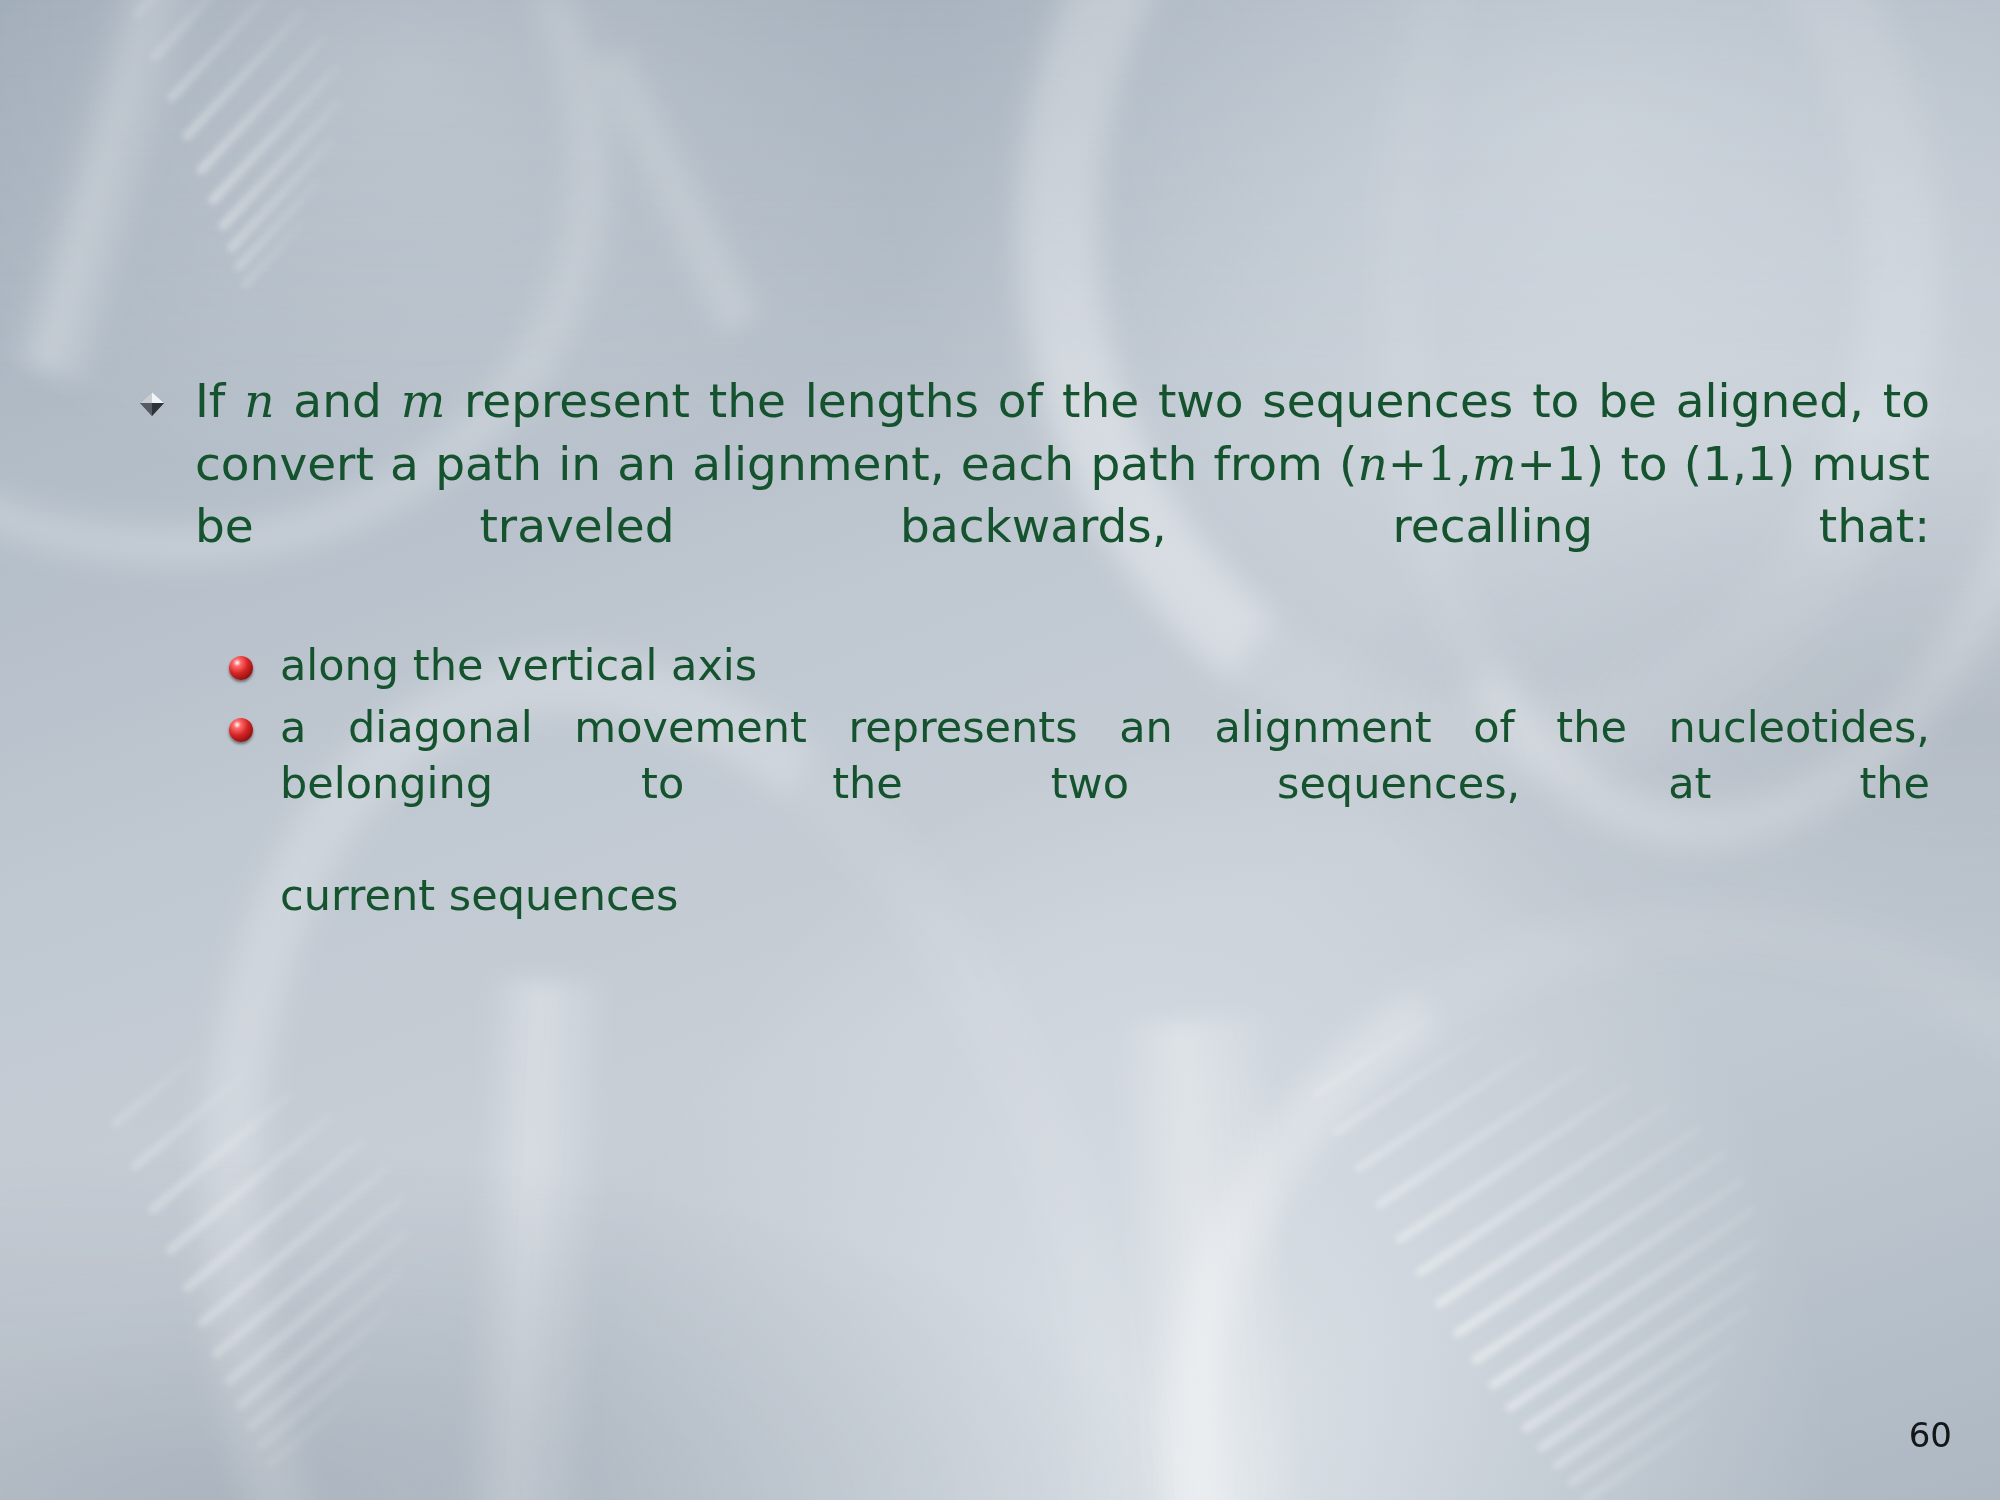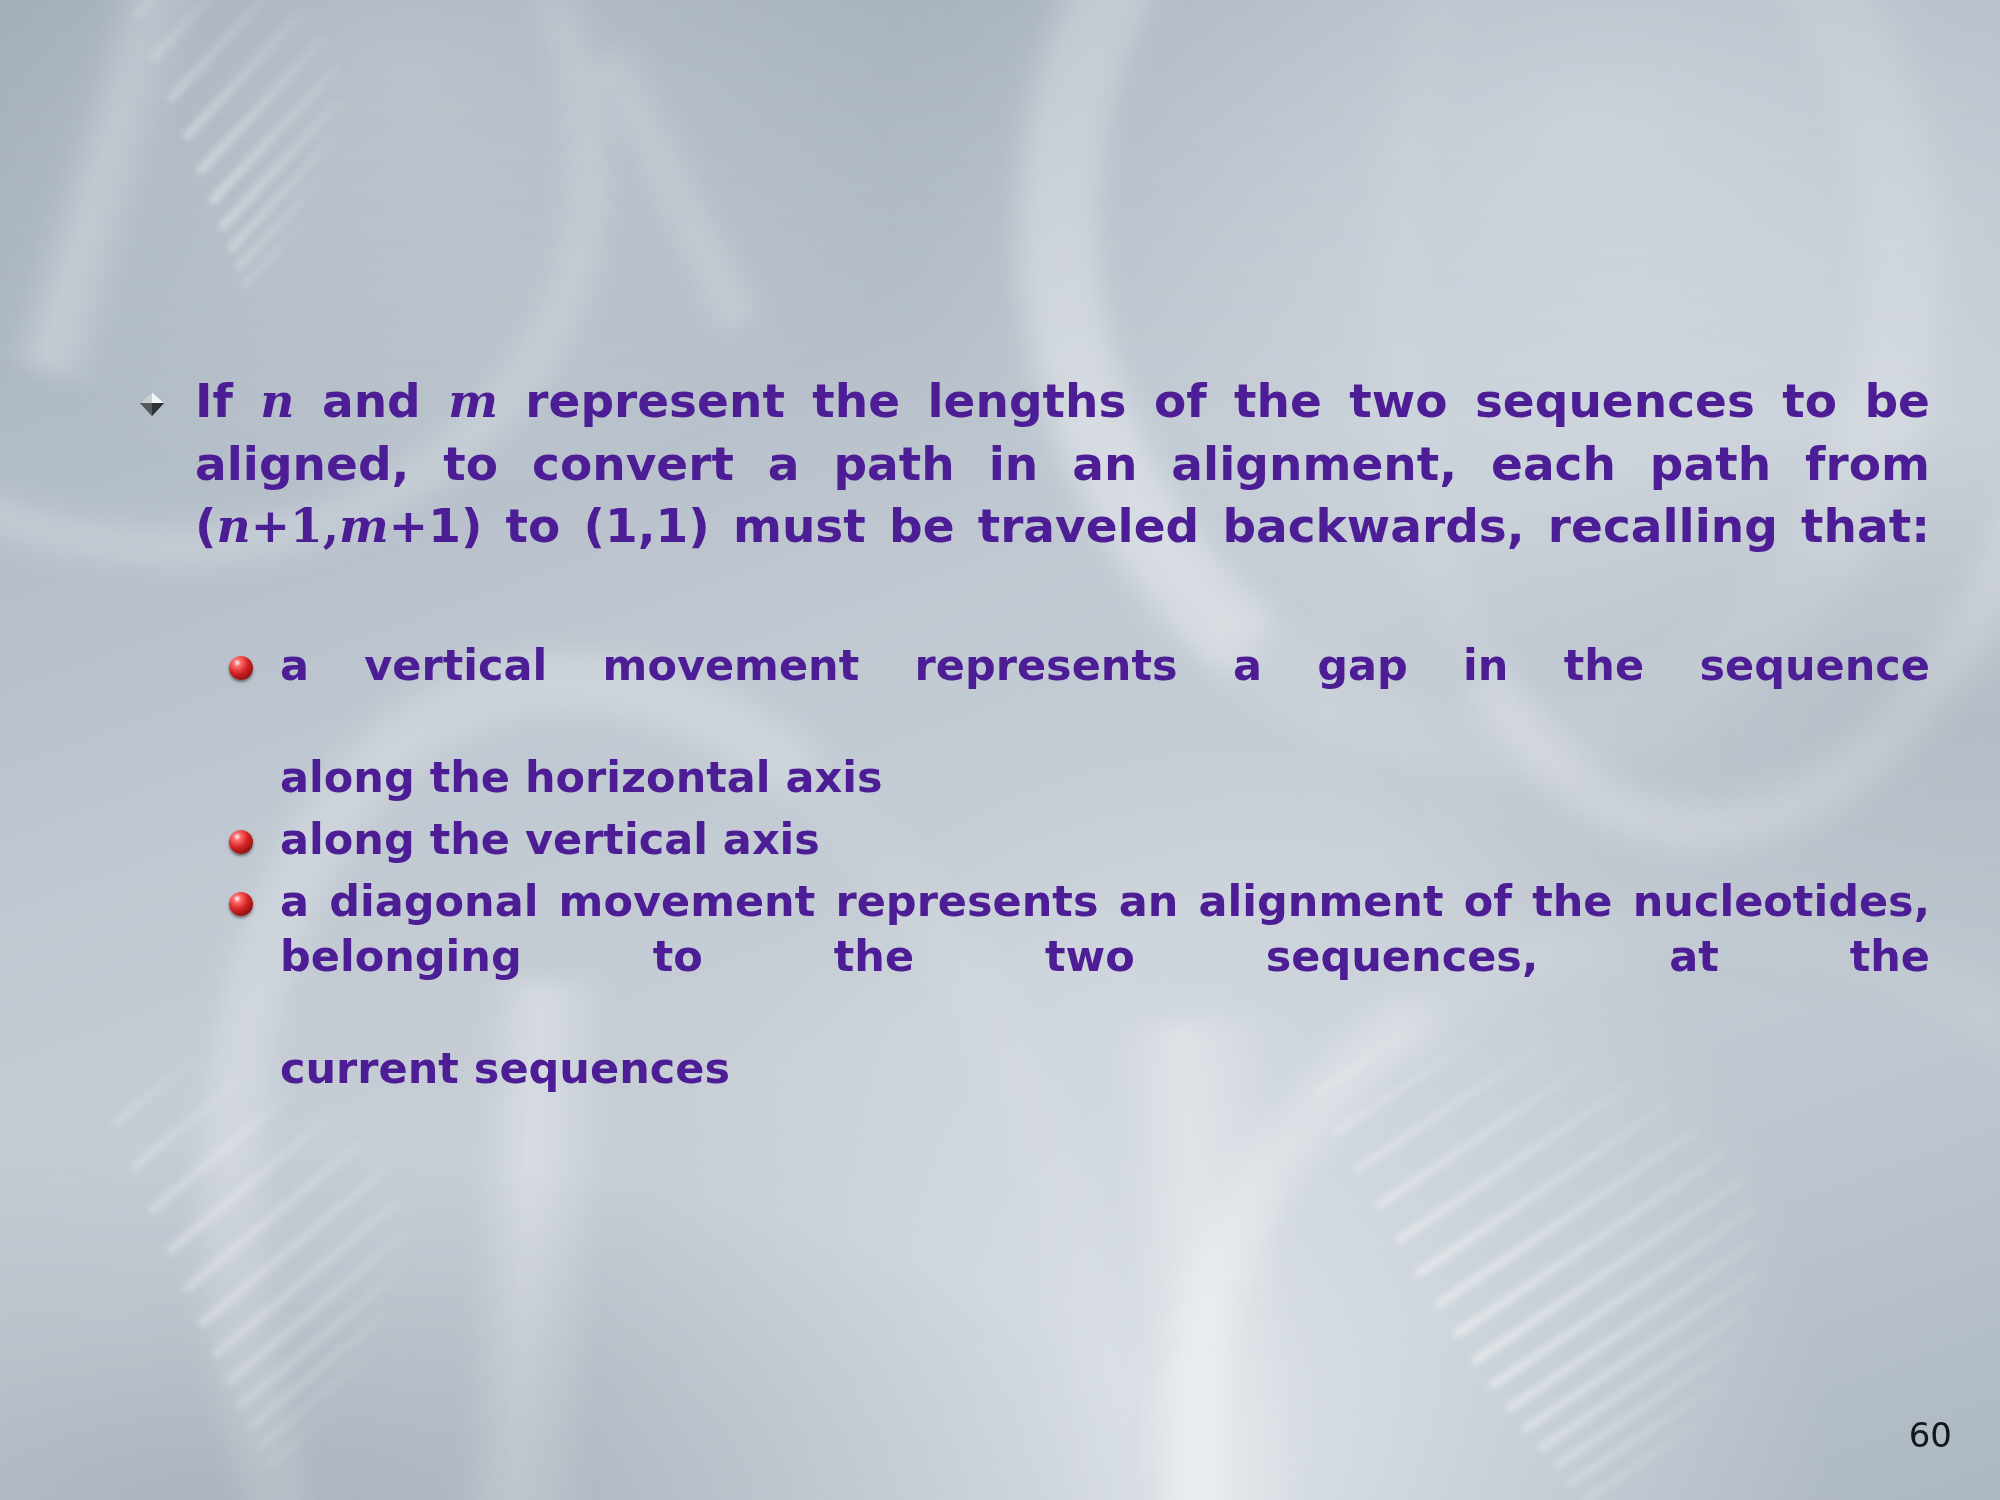--- a/index.html
+++ b/index.html
@@ -120,22 +120,21 @@
     font-family: "DejaVu Serif", serif;
     font-size: 66px;
   }
   .title .dash { font-family: "DejaVu Serif", serif; }
 
   .body {
     position: absolute;
     left: 130px;
     top: 370px;
     width: 1800px;
-    color: #4c1d95;
-    font-weight: bold;
+    color: #14532d;
   }
 
   .lvl1 {
     position: relative;
     padding-left: 65px;
     font-size: 47px;
     line-height: 1.33;
     text-align: justify;
     text-justify: inter-word;
     margin-bottom: 10px;
@@ -279,25 +278,20 @@
           <polygon points="14,2 26,13 14,13" fill="#f2f4f6"></polygon>
           <polygon points="2,13 14,2 14,13" fill="#c9ced4"></polygon>
           <polygon points="14,13 26,13 14,26" fill="#2f3337"></polygon>
           <polygon points="2,13 14,13 14,26" fill="#555b61"></polygon>
         </svg>
         <div class="para"><span>If </span><span class="mathvar">n</span><span> and </span><span class="mathvar">m</span><span> represent the lengths of the two sequences to be aligned, to convert a path in an alignment, each path from (</span><span class="mathvar">n</span><span class="mathnum">+1,</span><span class="mathvar">m</span><span>+1) to (1,1) must be traveled backwards, recalling that:</span></div>
       </div>
 
       <div class="sublist">
 
-        <div class="lvl2">
-          <span class="bullet-sphere"></span>
-          <div class="para">a vertical movement represents a gap in the sequence</div>
-          <div class="tail">along the horizontal axis</div>
-        </div>
 
         <div class="lvl2">
           <span class="bullet-sphere"></span>
           <div class="tail">along the vertical axis</div>
         </div>
 
         <div class="lvl2">
           <span class="bullet-sphere"></span>
           <div class="para">a diagonal movement represents an alignment of the nucleotides, belonging to the two sequences, at the</div>
           <div class="tail">current sequences</div>

